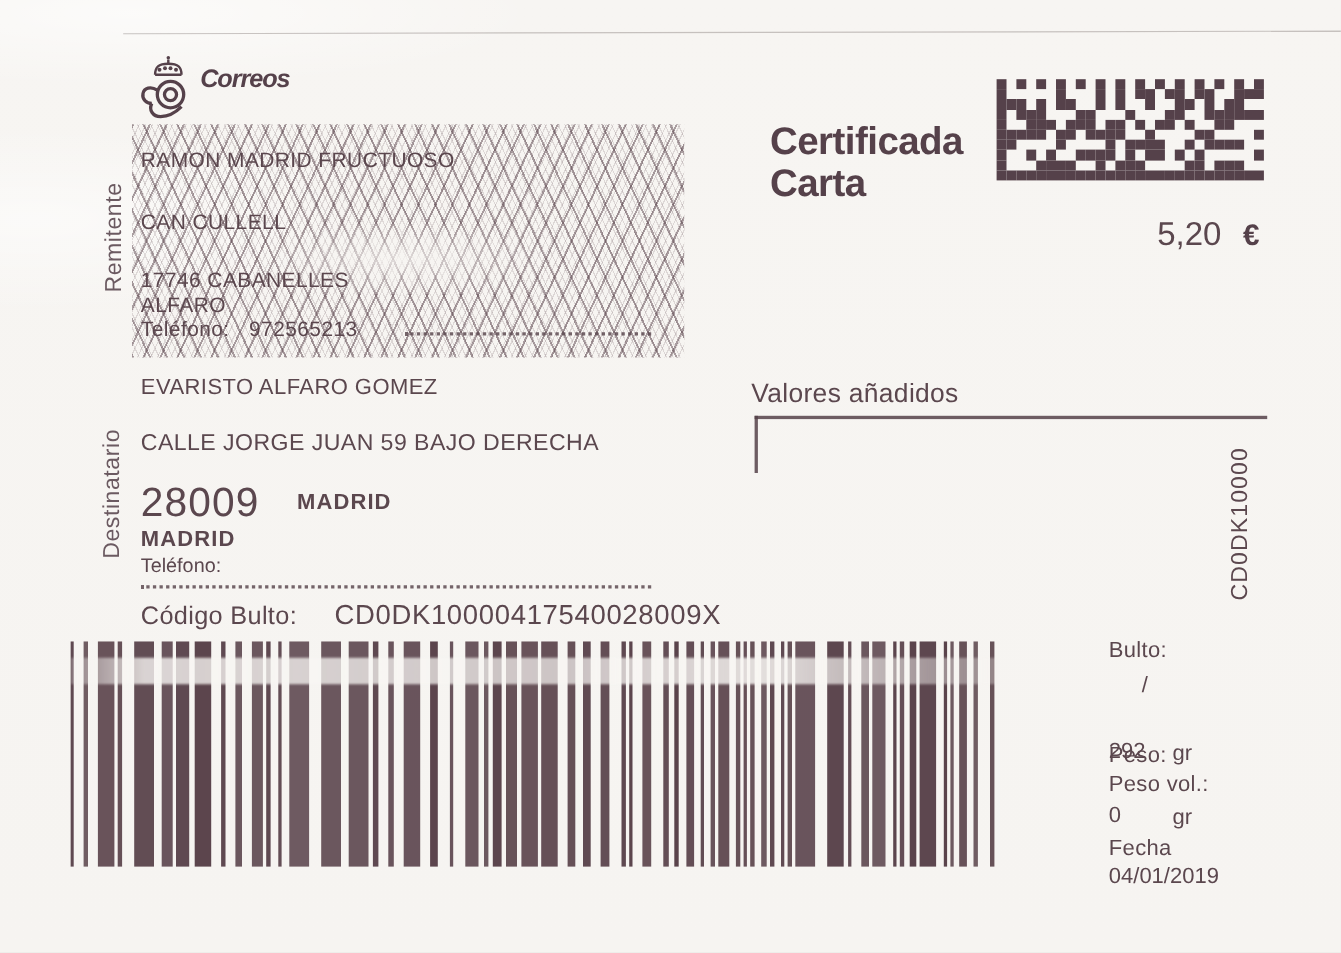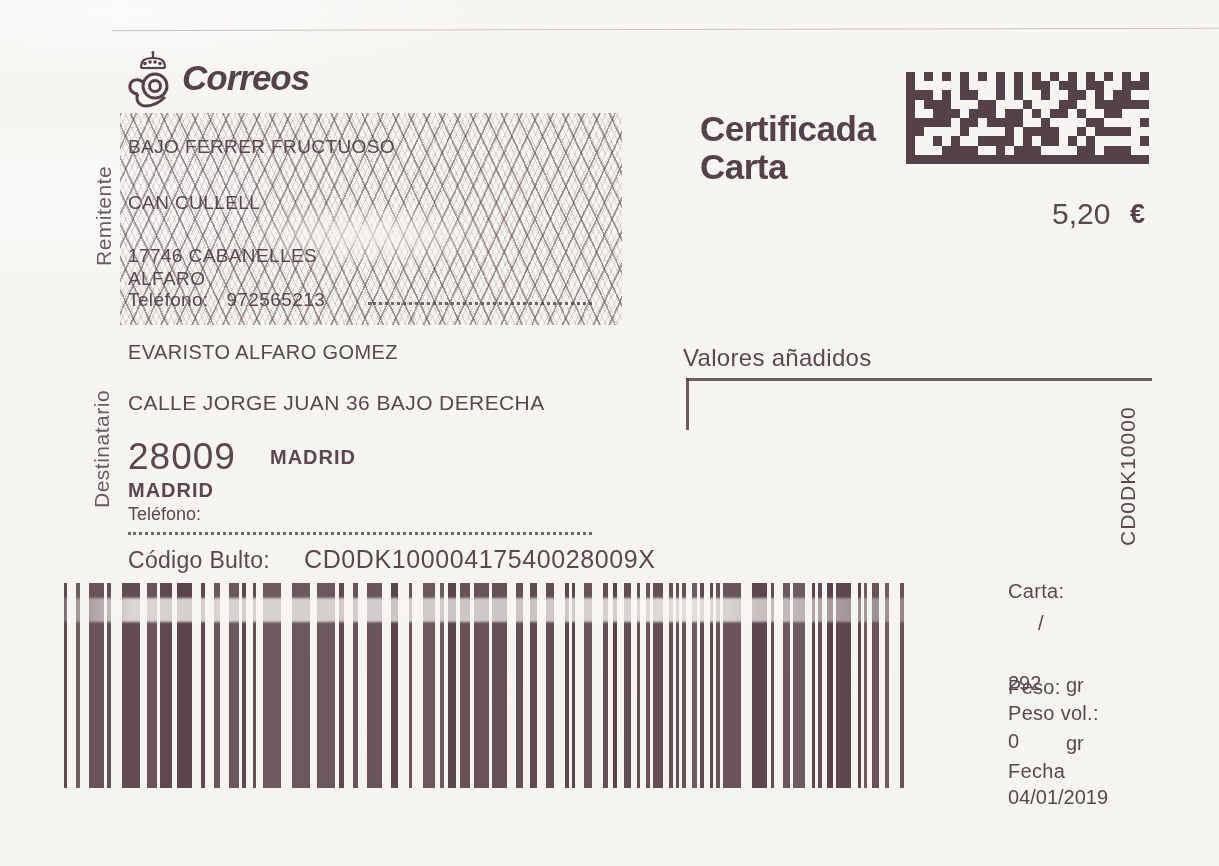--- a/index.html
+++ b/index.html
@@ -15,21 +15,21 @@
       radial-gradient(ellipse 500px 90px at 120px 12px, rgba(255,255,255,.6), transparent 75%),
       linear-gradient(#f7f5f2,#f6f4f1);
     color:#5b474e;
   }
   .abs{position:absolute;}
 
   
   #top-edge{left:112px;top:29px;width:1107px;height:1px;background:rgba(125,115,112,.4);transform:rotate(-.12deg);}
 
   
-  #wordmark{left:182px;top:58px;font-size:35px;font-weight:bold;font-style:italic;letter-spacing:-1px;color:#55414a;}
+  #wordmark{left:182px;top:58px;font-size:23px;font-weight:bold;font-style:italic;letter-spacing:-1px;color:#55414a;}
 
   
   #hatch{
     left:120px;top:113px;width:502px;height:212px;
     background:
       repeating-linear-gradient(115deg, rgba(92,70,78,.50) 0 1.7px, transparent 1.7px 14px),
       repeating-linear-gradient(65deg,  rgba(92,70,78,.50) 0 1.7px, transparent 1.7px 14px),
       repeating-linear-gradient(115deg, rgba(116,96,102,.20) 0 1px, transparent 1px 5.5px),
       repeating-linear-gradient(65deg,  rgba(116,96,102,.20) 0 1px, transparent 1px 5.5px);
   }
@@ -100,21 +100,21 @@
       <path d="M14 46 c-3 6 1 12 8 12 c8 0 14 -4 19 -9"></path>
     </g>
   </svg>
   <div id="wordmark" class="abs">Correos</div>
 
   <div id="hatch" class="abs"></div>
   <div id="hatch-fade" class="abs"></div>
 
   <div class="abs vlabel" style="left:92px;top:146px;height:120px;">Remitente</div>
 
-  <div class="abs line" style="left:128px;top:136px;">BAJO FERRER FRUCTUOSO</div>
+  <div class="abs line" style="left:128px;top:136px;">RAMON MADRID FRUCTUOSO</div>
   <div class="abs line" style="left:128px;top:192px;">CAN CULLELL</div>
   <div class="abs line" style="left:128px;top:245px;">17746  CABANELLES</div>
   <div class="abs line" style="left:128px;top:268px;">ALFARO</div>
   <div class="abs line" style="left:128px;top:289px;">
     <span>Teléfono:</span>
     <span style="margin-left:12px;">972565213</span>
   </div>
   <div class="abs dotted" style="left:368px;top:288px;width:224px;height:14px;"></div>
 
   <div id="service-title" class="abs">
@@ -277,21 +277,21 @@
       <div class="cell" style="left: 225px; top: 82.8px; width: 9px; height: 9.2px;"></div>
       <div class="cell" style="left: 234px; top: 82.8px; width: 9px; height: 9.2px;"></div>
     </div>
 
   <div id="price-value" class="abs">5,20</div>
   <div id="price-currency" class="abs">€</div>
 
   <div class="abs vlabel" style="left:90px;top:348px;height:160px;">Destinatario</div>
 
   <div class="abs line" style="left:128px;top:341px;font-size:20px;">EVARISTO ALFARO GOMEZ</div>
-  <div class="abs line" style="left:128px;top:391px;font-size:21px;">CALLE JORGE JUAN 36 BAJO DERECHA</div>
+  <div class="abs line" style="left:128px;top:391px;font-size:21px;">CALLE JORGE JUAN 59 BAJO DERECHA</div>
   <div class="abs" style="left:128px;top:436px;font-size:37px;letter-spacing:1px;">28009</div>
   <div class="abs bold" style="left:270px;top:446px;font-size:20px;letter-spacing:1px;">MADRID</div>
   <div class="abs bold" style="left:128px;top:479px;font-size:20px;letter-spacing:1px;">MADRID</div>
   <div class="abs" style="left:128px;top:504px;font-size:18px;">Teléfono:</div>
   <div class="abs dotted" style="left:128px;top:518px;width:464px;height:14px;"></div>
 
   <div id="valores-title" class="abs">Valores añadidos</div>
   <div id="valores-underline" class="abs"></div>
   <div id="valores-vbar" class="abs"></div>
 
@@ -359,21 +359,21 @@
       <div class="bar" style="left: 763px; width: 6px; opacity: 1;"></div>
       <div class="bar" style="left: 772px; width: 15px; opacity: 0.98;"></div>
       <div class="bar" style="left: 794px; width: 3px; opacity: 1;"></div>
       <div class="bar" style="left: 800px; width: 3px; opacity: 0.87;"></div>
       <div class="bar" style="left: 808px; width: 7px; opacity: 0.92;"></div>
       <div class="bar" style="left: 821px; width: 4px; opacity: 0.86;"></div>
       <div class="bar" style="left: 836px; width: 4px; opacity: 0.92;"></div>
     </div>
   <div id="barcode-fade" class="abs"></div>
 
-  <div class="abs detail-label" style="left:1008px;top:580px;">Carta:</div>
+  <div class="abs detail-label" style="left:1008px;top:580px;">Bulto:</div>
   <div class="abs detail-value" style="left:1038px;top:612px;">/</div>
 
   <div class="abs detail-label" style="left:1008px;top:676px;">Peso:</div>
   <div class="abs detail-value" style="left:1008px;top:672px;">292</div>
   <div class="abs detail-value" style="left:1066px;top:674px;">gr</div>
 
   <div class="abs detail-label" style="left:1008px;top:702px;">Peso vol.:</div>
   <div class="abs detail-value" style="left:1008px;top:730px;">0</div>
   <div class="abs detail-value" style="left:1066px;top:732px;">gr</div>
 

